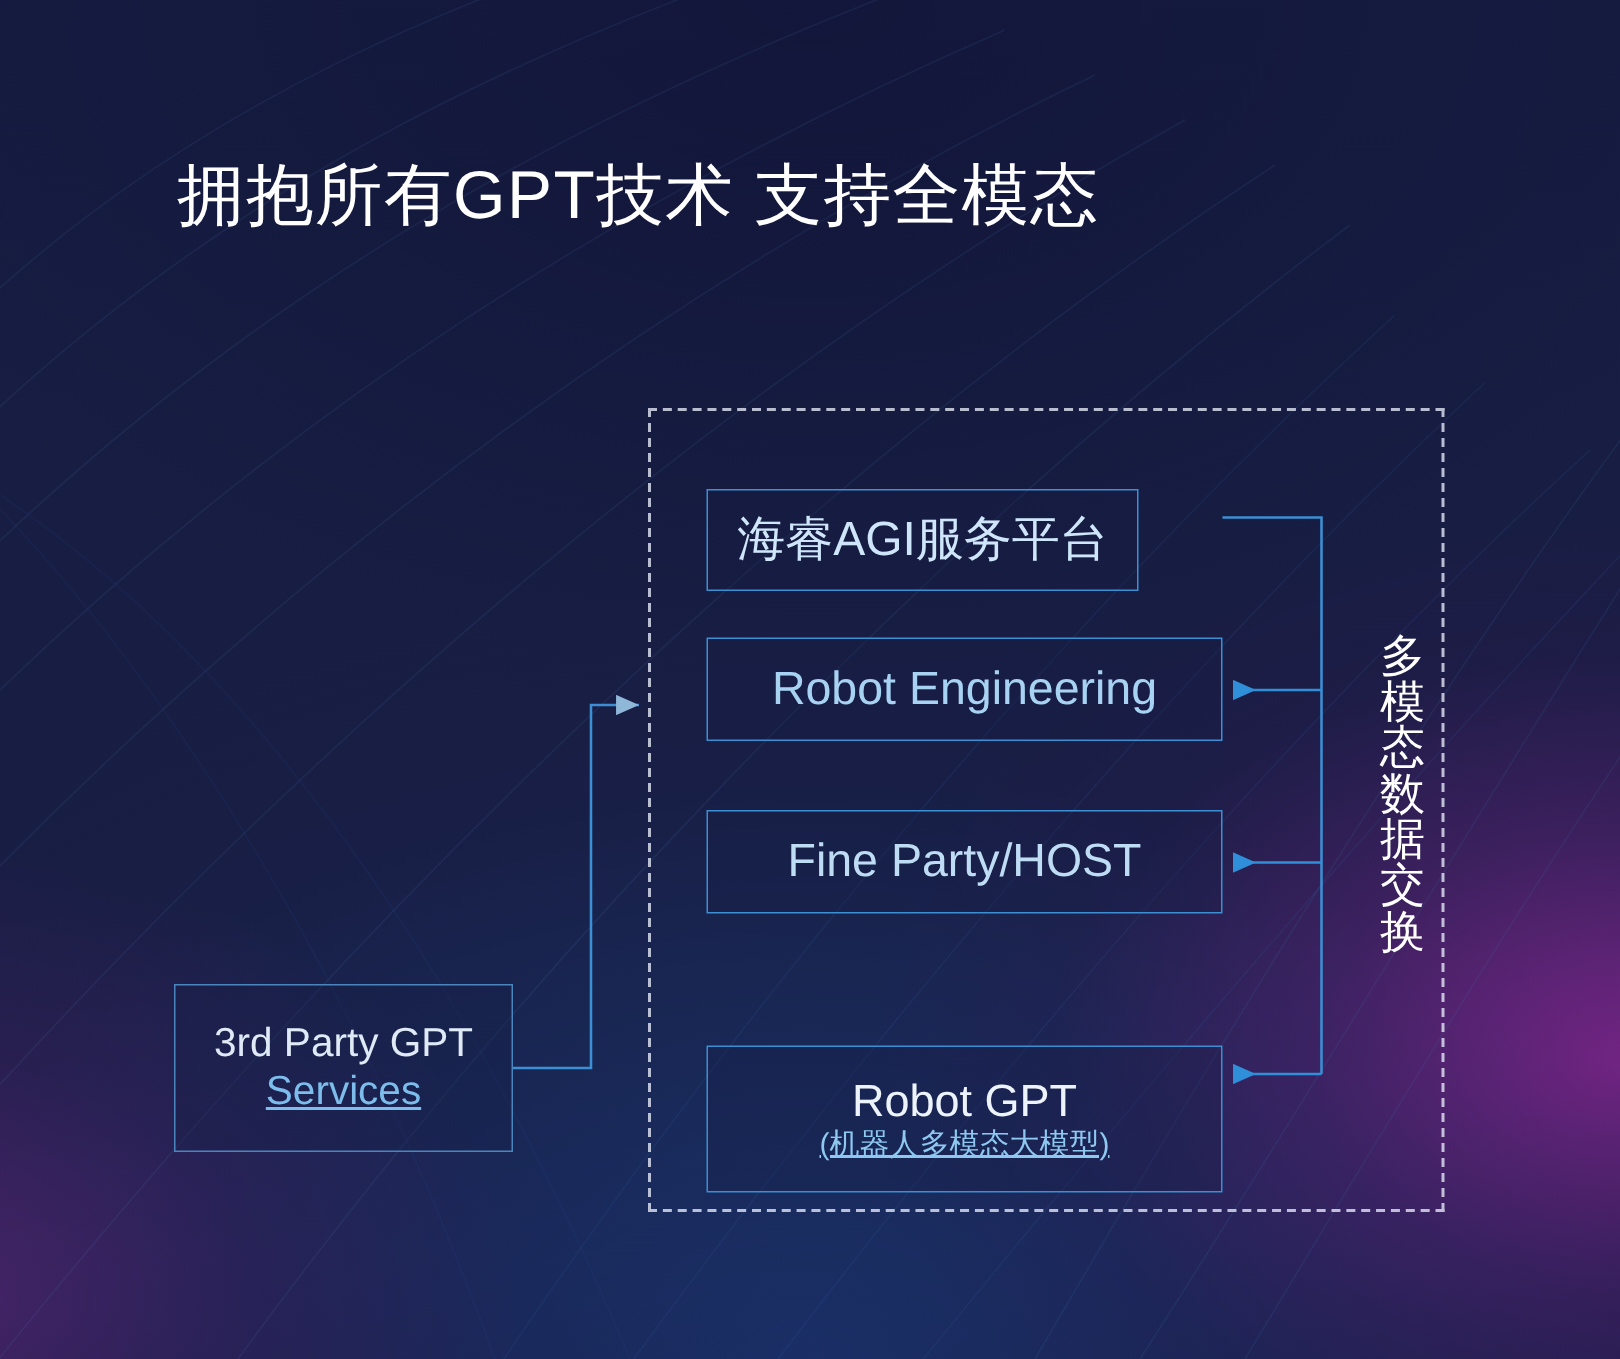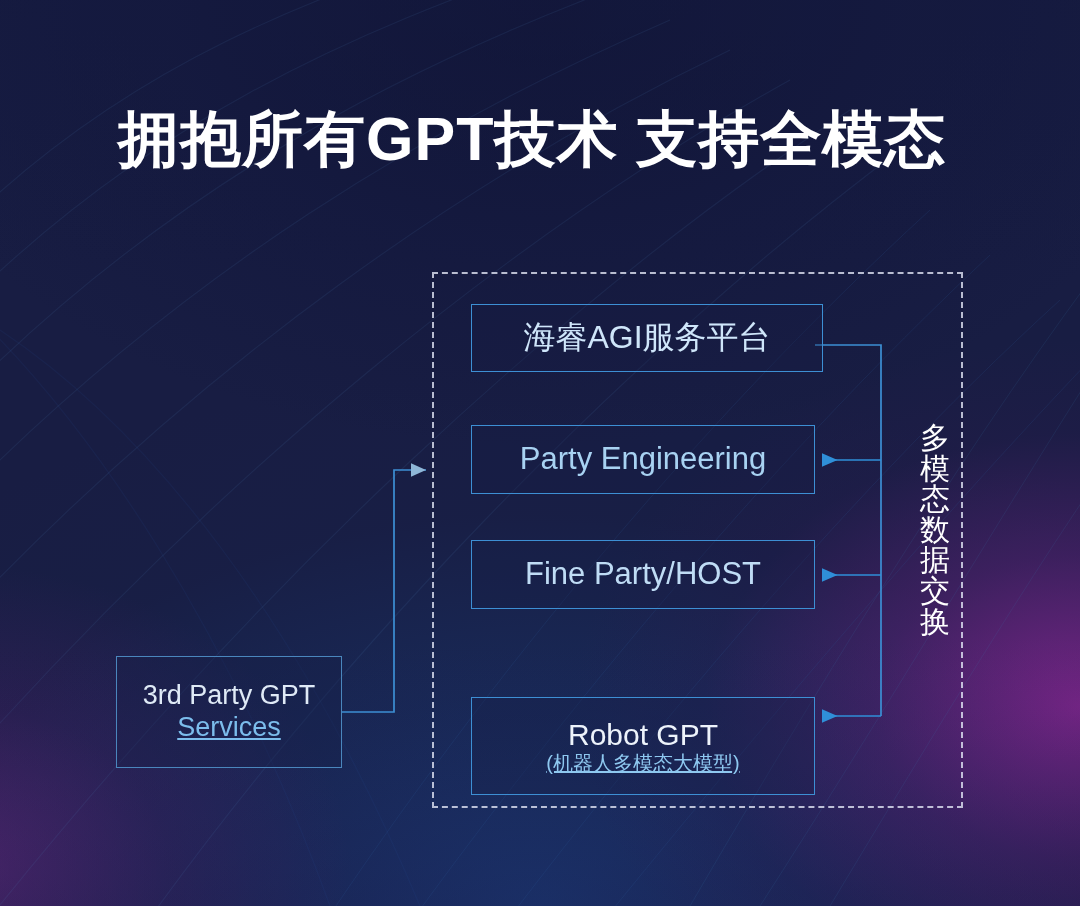--- a/index.html
+++ b/index.html
@@ -21,22 +21,22 @@
   .bg-g4{position:absolute;inset:0;
     background:radial-gradient(80% 62% at 50% 0%, rgba(16,20,54,.96) 0%, rgba(18,23,60,.55) 45%, rgba(0,0,0,0) 80%);}
   .bg-g5{position:absolute;inset:0;
     background:linear-gradient(180deg, rgba(20,25,62,.55) 0%, rgba(0,0,0,0) 30%, rgba(0,0,0,0) 70%, rgba(30,20,70,.25) 100%);}
   .bg-lines{position:absolute;inset:0;opacity:.55;}
   .bg-lines2{position:absolute;inset:0;opacity:.40;}
 
   
   .title{
     position:absolute;left:118px;top:104px;
-    color:#ffffff;font-size:61px;line-height:1.15;
-    letter-spacing:1px;white-space:nowrap;font-weight:700;
+    color:#ffffff;font-size:45px;line-height:1.15;
+    letter-spacing:1px;white-space:nowrap;font-weight:400;
   }
 
   
   .dashed-zone{
     position:absolute;left:432px;top:272px;width:531px;height:536px;
     border:2px dashed rgba(226,230,245,.80);
     box-sizing:border-box;
   }
 
   
@@ -45,21 +45,21 @@
     border:1.6px solid #3d8fd4;
     background:rgba(22,30,70,.30);
     display:flex;flex-direction:column;
     align-items:center;justify-content:center;
     text-align:center;
   }
   .box .l1{font-size:30px;line-height:1.18;color:#e8eef8;white-space:nowrap;}
   .box .l2{font-size:29px;line-height:1.18;color:#7fc1ef;white-space:nowrap;text-decoration:underline;}
   .box.cyan-text .l1{color:#bfe0f7;}
 
-  #box-platform{left:471px;top:304px;width:352px;height:68px;}
+  #box-platform{left:471px;top:326px;width:288px;height:68px;}
   #box-platform .l1{font-size:32px;color:#cfe6fa;}
   #box-prompt{left:471px;top:425px;width:344px;height:69px;}
   #box-prompt .l1{font-size:31px;color:#a8d2f2;}
   #box-finetune{left:471px;top:540px;width:344px;height:69px;}
   #box-finetune .l1{font-size:31px;color:#bfdcf5;}
   #box-robot{left:471px;top:655px;width:344px;height:98px;margin-top:42px;}
   #box-robot .l1{font-size:30px;color:#edf3fb;}
   #box-robot .l2{font-size:20px;color:#8ec8f0;}
 
   #box-thirdparty{left:116px;top:656px;width:226px;height:112px;
@@ -141,21 +141,21 @@
     <path d="M881,716 L822,716" fill="none" stroke="#2f8fd8" stroke-width="1.7" marker-end="url(#ar-l)"></path>
 
     <path d="M342,712 L394,712 L394,470 L426,470" fill="none" stroke="#3d8fd4" stroke-width="1.7" marker-end="url(#ar-r)"></path>
   </svg>
 
   <div class="box cyan-text" id="box-platform">
     <div class="l1">海睿AGI服务平台</div>
   </div>
 
   <div class="box" id="box-prompt">
-    <div class="l1">Party Engineering</div>
+    <div class="l1">Robot Engineering</div>
   </div>
 
   <div class="box" id="box-finetune">
     <div class="l1">Fine Party/HOST</div>
   </div>
 
   <div class="box" id="box-robot">
     <div class="l1">Robot GPT</div>
     <div class="l2">(机器人多模态大模型)</div>
   </div>

